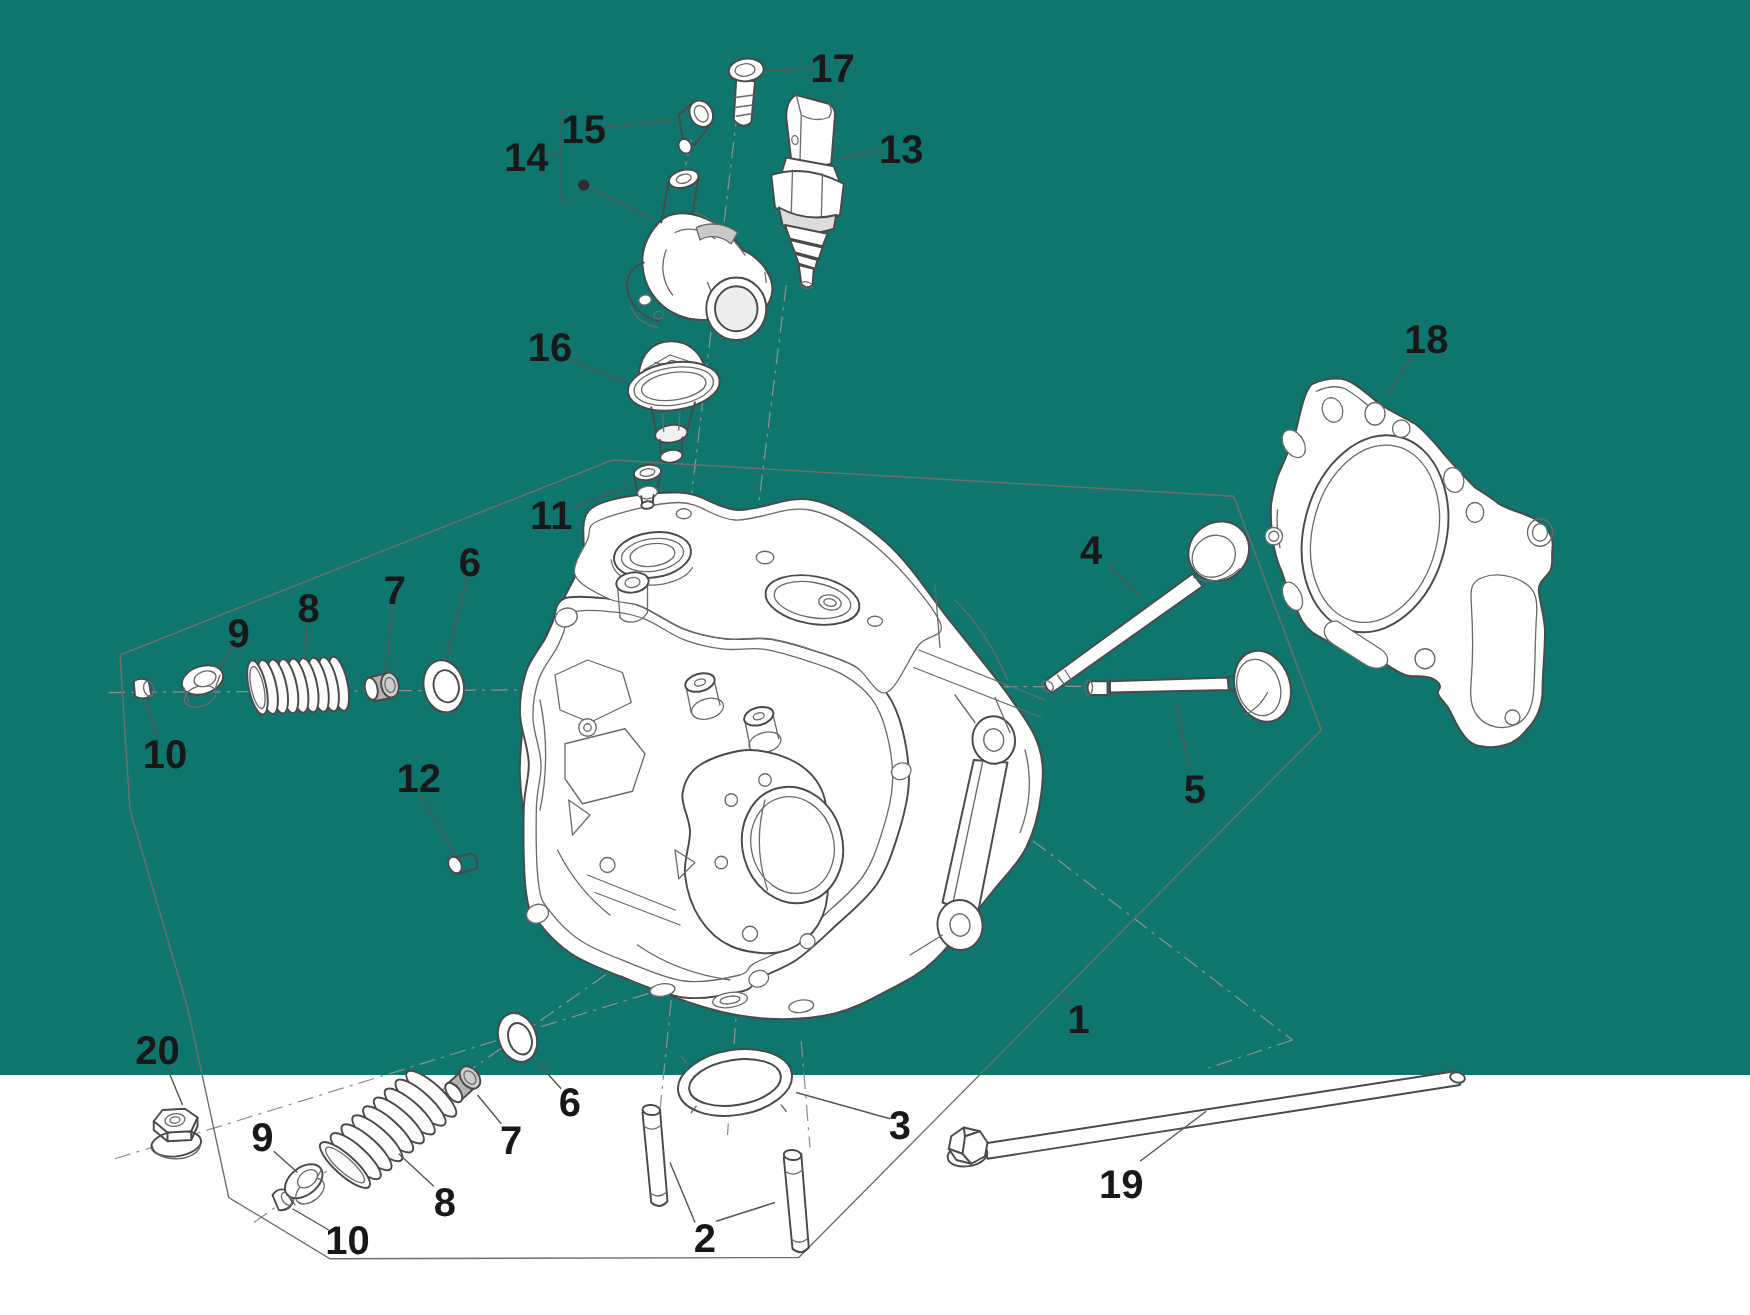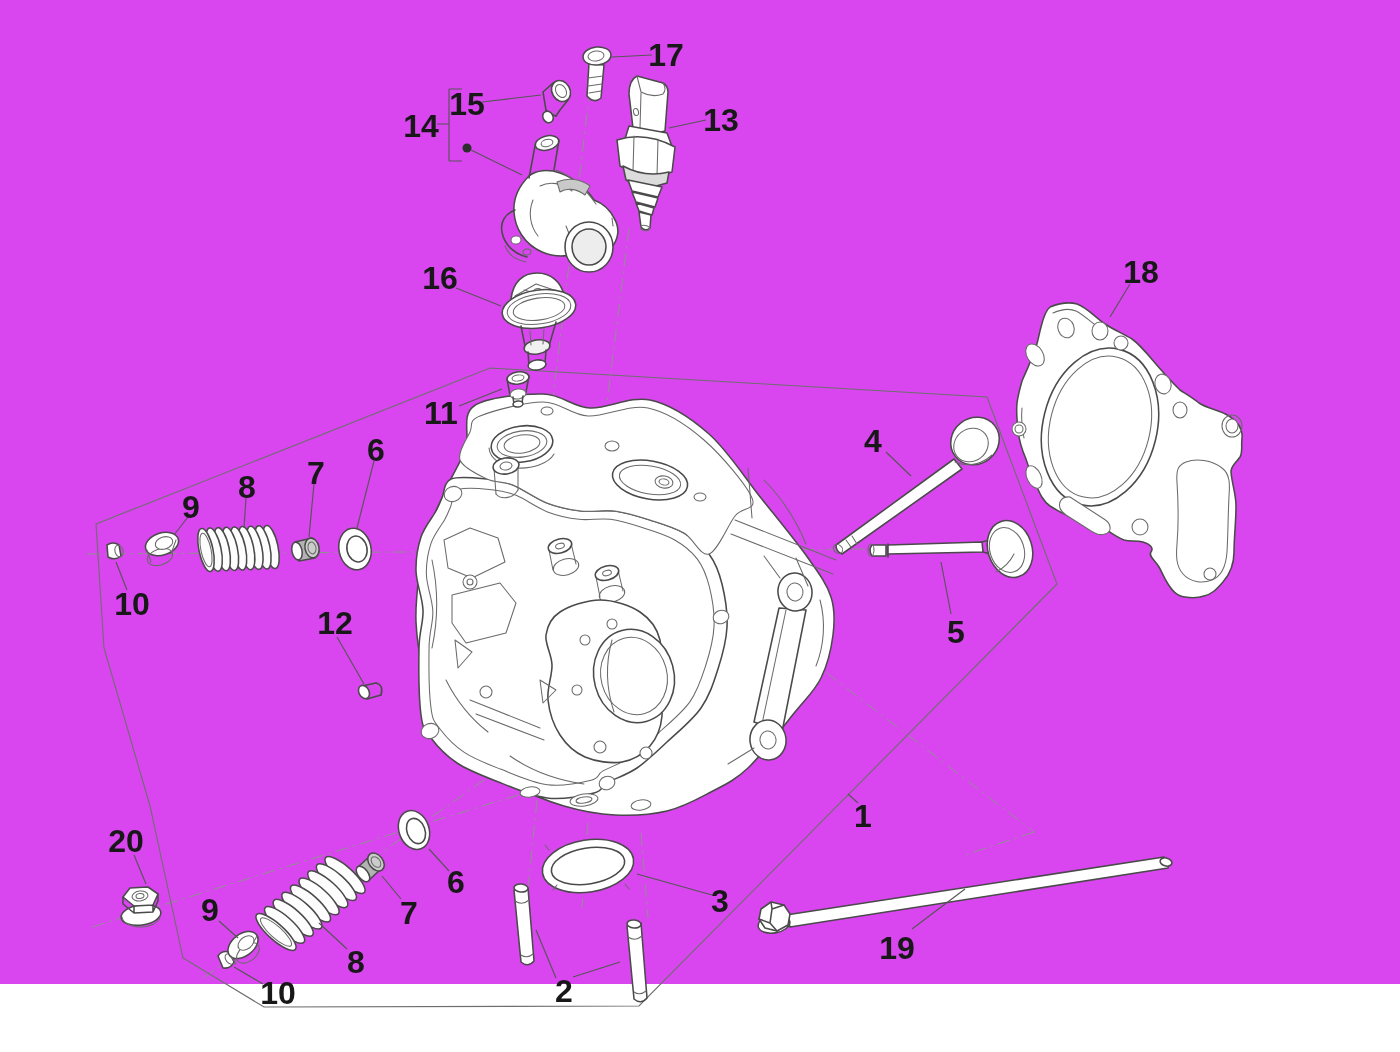--- a/index.html
+++ b/index.html
@@ -8,21 +8,21 @@
   .ln{stroke:#4a4a4a;stroke-width:1.55;stroke-linecap:round;stroke-linejoin:round;}
   .lt{stroke:#6a6a6a;stroke-width:1.05;stroke-linecap:round;stroke-linejoin:round;}
   .cl{stroke:#909090;stroke-width:1;stroke-dasharray:13 5 2.5 5;fill:none;}
   .po{stroke:#6e6e6e;stroke-width:1.1;fill:none;}
   .ldr{stroke:#565656;stroke-width:1.15;fill:none;}
   .callout{font-family:"Liberation Sans",sans-serif;font-weight:bold;fill:#181818;}
 </style>
 </head>
 <body>
 
-<div style="width:1400px;height:984px;background:#d946ef;">
+<div style="width:1400px;height:860px;background:#0f766e;">
 <svg width="1400" height="1052" viewBox="0 0 1400 1052" xmlns="http://www.w3.org/2000/svg">
 <g>
 <line x1="87" y1="554" x2="876" y2="549" class="cl"></line>
 <line x1="203" y1="978" x2="612" y2="690" class="cl"></line>
 <line x1="92" y1="927" x2="560" y2="782" class="cl"></line>
 <line x1="593" y1="63" x2="548" y2="440" class="cl"></line>
 <line x1="629" y1="228" x2="601" y2="450" class="cl"></line>
 <line x1="553" y1="112" x2="546" y2="143" class="cl"></line>
 <line x1="537" y1="800" x2="528" y2="888" class="cl"></line>
 <line x1="641" y1="833" x2="648" y2="918" class="cl"></line>

